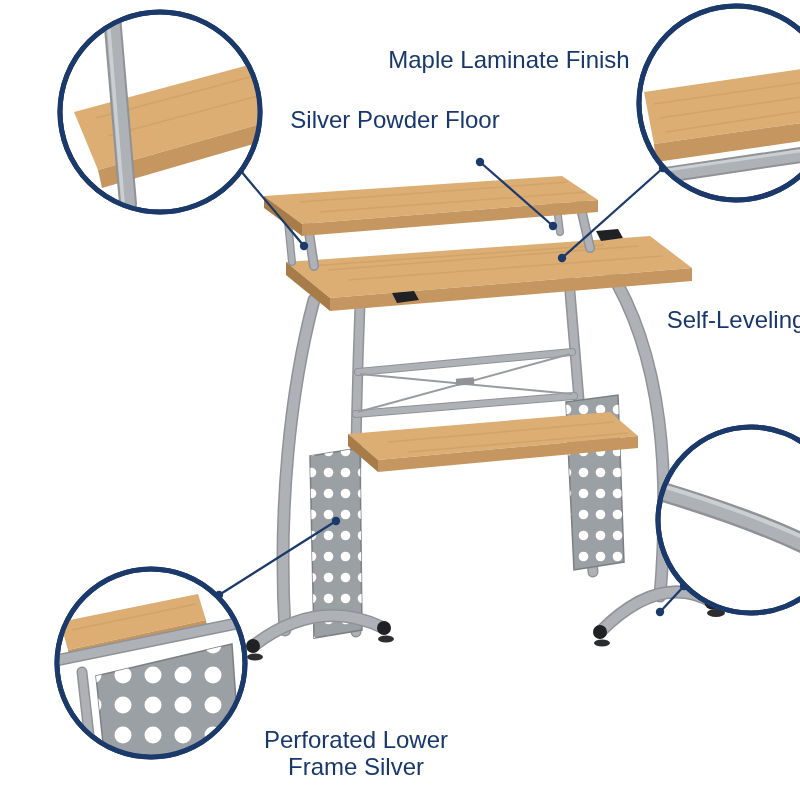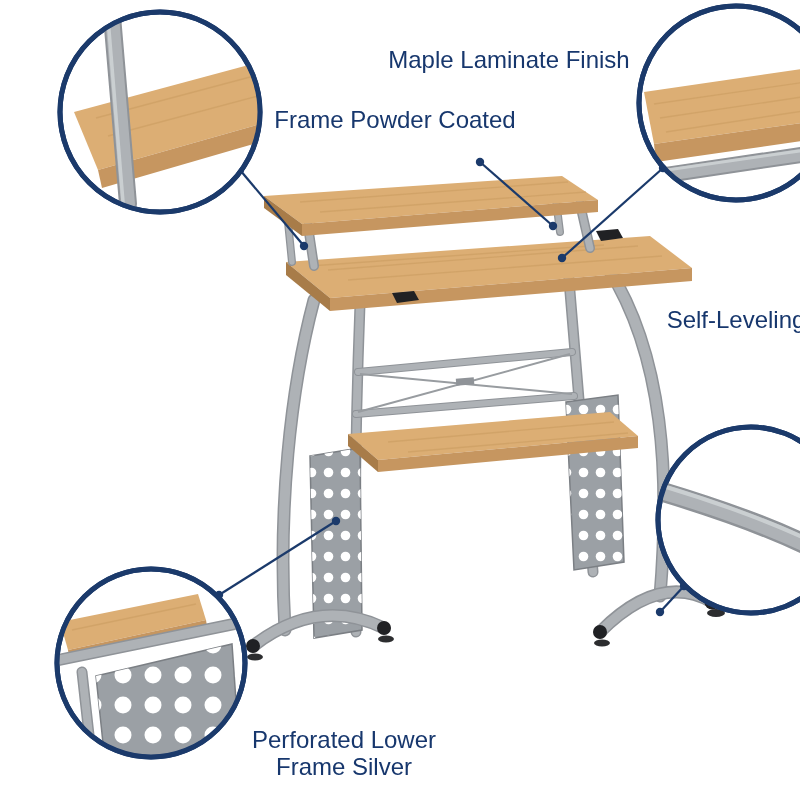--- a/index.html
+++ b/index.html
@@ -221,25 +221,25 @@
     </g>
     <circle cx="103" cy="663" r="94" fill="none" stroke="#1b3a6b" stroke-width="5"></circle>
   </g>
 </svg>
 
 <div class="label" style="left:326px;top:46px;width:270px">
   <span>Maple Laminate Finish</span>
 </div>
 
 <div class="label" style="left:215px;top:106px;width:264px">
-  <span>Frame Powder Coated</span>
+  <span>Silver Powder Floor</span>
 </div>
 
 <div class="label" style="left:594px;top:306px;width:188px">
   <span>Self-Leveling</span>
 </div>
 
-<div class="label" style="left:188px;top:726px;width:216px">
+<div class="label" style="left:200px;top:726px;width:216px">
   <span>Perforated Lower</span>
   <span>Frame Silver</span>
 </div>
 
 </div>
 
 </body></html>

